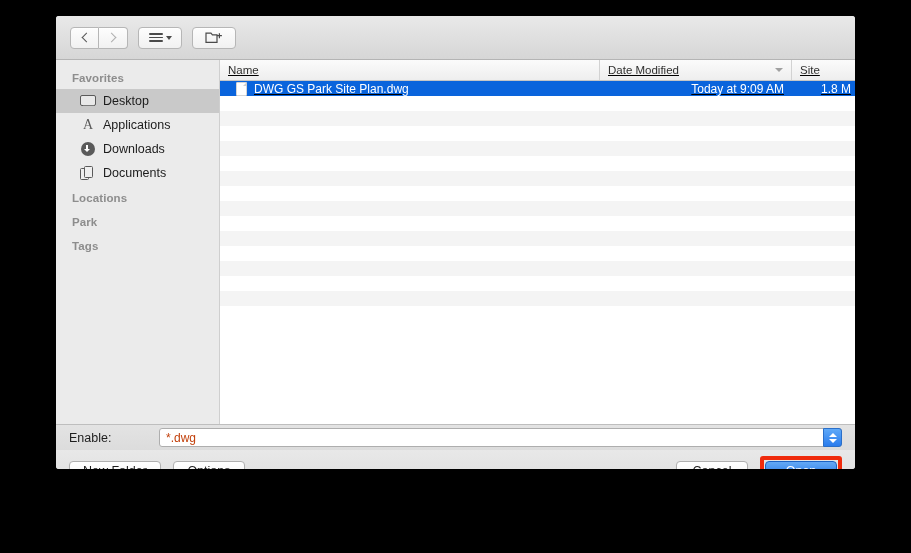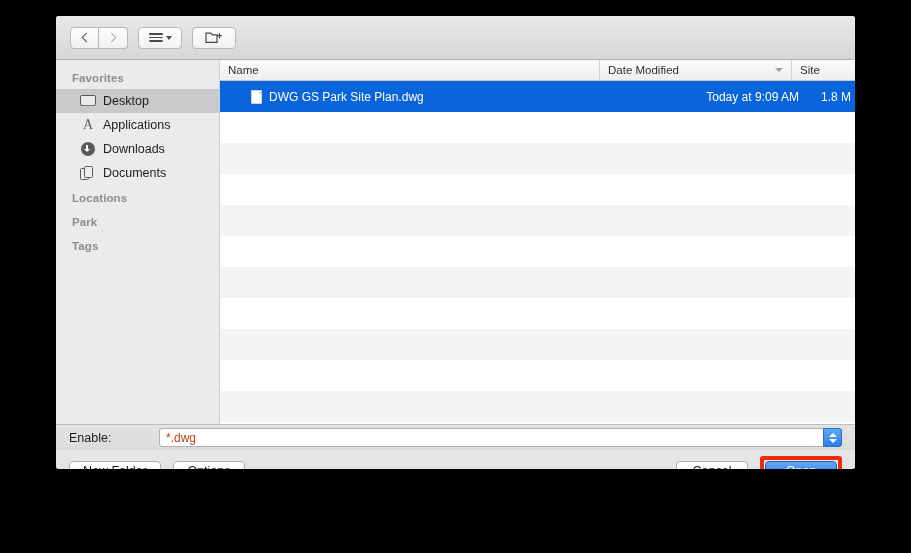--- a/index.html
+++ b/index.html
@@ -155,21 +155,21 @@
   .ico-dl b {
     position:absolute; left:6.2px; top:4px; width:1.6px; height:6px; background:#fff;
   }
   .ico-dl u {
     position:absolute; left:4.4px; top:8.2px; width:0; height:0;
     border-left:3.2px solid transparent; border-right:3.2px solid transparent;
     border-top:3.8px solid #fff;
   }
 
   
-  .filelist { flex: 1; background: #fff; position: relative; overflow: hidden; }
+  .filelist { flex: 1; background: #fff; position: relative; overflow: hidden; text-decoration: underline; }
   .col-header {
     display: flex; height: 21px;
     background: linear-gradient(#fbfbfb, #eeeeee);
     border-bottom: 1px solid #c6c6c6;
     font-size: 11.5px; color: #30302f;
   }
   .col-header .cell {
     display: flex; align-items: center;
     padding: 0 8px; border-right: 1px solid #d2d2d2; height: 100%;
   }
@@ -177,21 +177,21 @@
   .c-name { width: 380px; }
   .c-date { width: 192px; justify-content: space-between; }
   .c-size { flex: 1; }
   .sort-caret {
     width: 0; height: 0;
     border-left: 4px solid transparent; border-right: 4px solid transparent;
     border-top: 4.5px solid #a0a0a0;
   }
 
   .rows { position: relative; }
-  .row { display: flex; height: 31px; align-items: center; font-size: 12px; color: #1b1b1b; padding-left: 15px; }
+  .row { display: flex; height: 15px; align-items: flex-end; font-size: 12px; color: #1b1b1b; }
   .row.odd { background: #f4f4f4; }
   .row.even { background: #ffffff; }
   .row.selected { background: #0a64dc; color: #fff; }
   .row .rc-name { width: 380px; display: flex; align-items: center; padding-left: 16px; gap: 7px; }
   .row .rc-date { width: 192px; padding-right: 8px; text-align: right; }
   .row .rc-size { flex: 1; text-align: right; padding-right: 4px; }
   .doc-ico { position: relative; width: 11px; height: 14px; flex: 0 0 auto; }
   .doc-ico i {
     position: absolute; inset: 0; background: #fff; border: 1px solid #d5d5d5; border-radius: 1px;
   }

